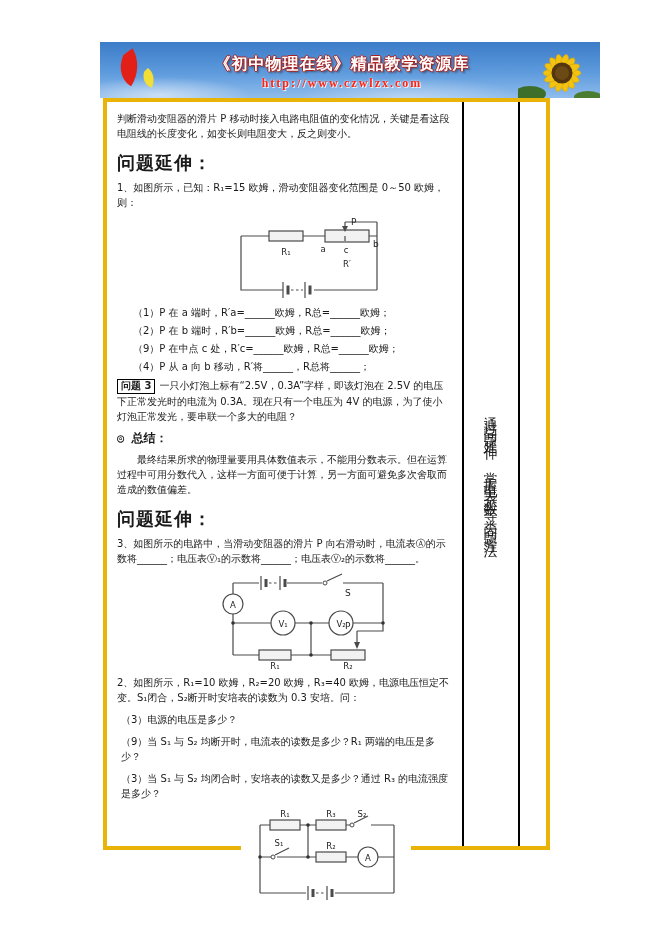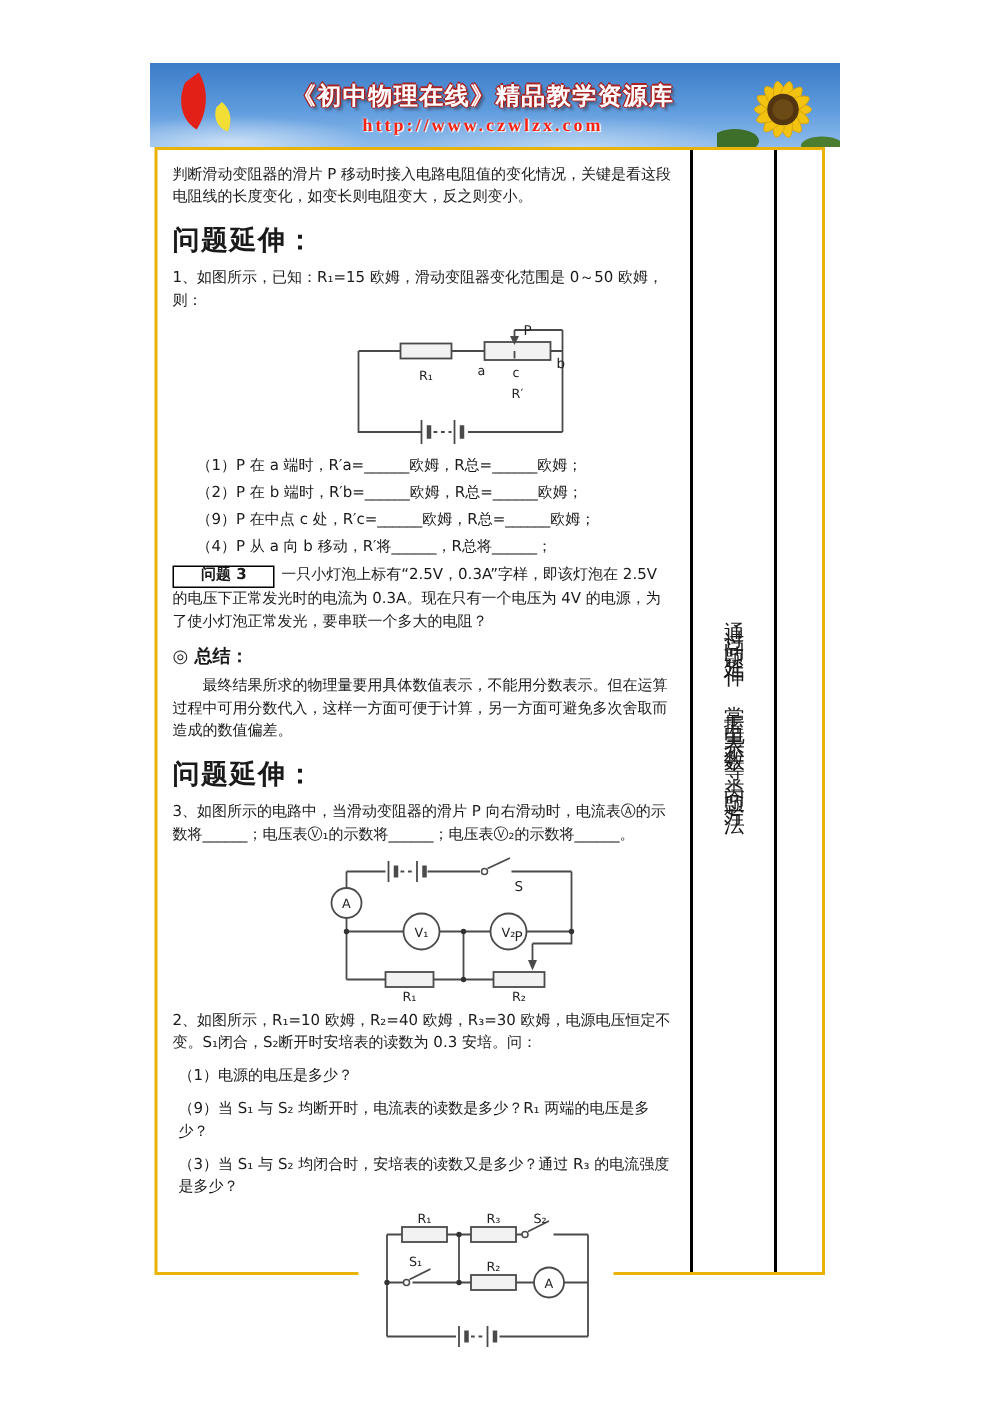--- a/index.html
+++ b/index.html
@@ -10,64 +10,65 @@
     color:#1a1a1a;
   }
   
   .banner{
     position:absolute;left:100px;top:42px;width:460px;height:56px;
     overflow:hidden;
     background-image:
       radial-gradient(ellipse 130px 26px at 12% 95%, rgba(255,255,255,.55), transparent 70%),
       radial-gradient(ellipse 160px 30px at 62% 100%, rgba(255,255,255,.40), transparent 70%),
       linear-gradient(180deg,#3c7cc8 0%,#5e9bdd 55%,#8fbcec 100%);
+    padding-left: 40px;
   }
   .banner-text{
     position:absolute;left:60px;right:76px;top:4px;bottom:0;
     display:flex;flex-direction:column;align-items:center;justify-content:center;
   }
   .banner-title{
     font-size:16px;font-weight:bold;color:#fff;letter-spacing:1px;white-space:nowrap;
     text-shadow:1px 0 #a22,-1px 0 #a22,0 1px #a22,0 -1px #a22,2px 2px 2px rgba(40,20,20,.5);
   }
   .banner-url{
     margin-top:1px;font-family:Liberation Serif, serif;
     font-size:12px;font-weight:bold;color:#ff2212;letter-spacing:2px;white-space:nowrap;
     text-shadow:0 0 2px #fff,1px 1px 0 rgba(255,255,255,.8);
   }
   .logo{position:absolute;left:16px;top:4px;width:52px;height:48px;}
   .sunflower{position:absolute;right:0;top:2px;width:82px;height:54px;}
   
   .doc-table{
     position:absolute;left:103px;top:98px;width:447px;height:752px;
-    border:2px solid #eab308;box-sizing:border-box;
+    border:4px solid #eab308;box-sizing:border-box;
     display:flex;align-items:stretch;
   }
   .cell-main{
     width:357px;box-sizing:border-box;border-right:2px solid #000;
     padding:5px 12px 0 10px;font-size:10px;line-height:1.5;
   }
   .cell-note{width:56px;box-sizing:border-box;border-right:2px solid #000;position:relative;}
   .cell-spare{flex:1;}
   .vtext{
     position:absolute;top:303px;left:50%;transform:translateX(-50%);
     writing-mode:vertical-lr;text-orientation:upright;
     font-size:14px;letter-spacing:6px;line-height:1;white-space:nowrap;
   }
   
   .p{margin:4px 0;}
   .h{margin:8px 0 3px;font-weight:bold;font-size:18px;letter-spacing:1px;}
   .item{margin:3px 0 3px 16px;}
   .q3item{margin:7px 0 7px 4px;}
   .pbox{
     display:inline-block;border:1px solid #000;font-weight:bold;
-    padding:0 18px;margin-right:4px;line-height:1.25;
+    padding:0 3px;margin-right:4px;line-height:1.25;
   }
   .indent{text-indent:2em;}
-  .sumh{margin:6px 0 1px;font-weight:bold;font-size:12px;}
+  .sumh{margin:6px 0 1px;font-weight:bold;font-size:12px;font-family:Liberation Mono, monospace;}
   
   .fig{width:fit-content;}
   .fig1{margin:3px 0 1px 110px;}
   .fig2{margin:5px 0 3px 102px;}
   .fig3{margin:2px 0 0 124px;background:#fff;position:relative;z-index:2;padding:1px 5px;}
   svg{display:block;}
   .wire{stroke:#4a4a4a;stroke-width:1.2;fill:none;}
   .thick{stroke:#4a4a4a;stroke-width:3;fill:none;}
   .dash{stroke:#4a4a4a;stroke-width:1.2;fill:none;stroke-dasharray:2.5 2.5;}
   .box{fill:#f2f2f2;stroke:#4a4a4a;stroke-width:1.2;}
@@ -180,23 +181,23 @@
         <text class="lbl" x="126" y="58">P</text>
         <circle class="dot" cx="14" cy="52" r="1.8"></circle>
         <circle class="dot" cx="92" cy="52" r="1.8"></circle>
         <circle class="dot" cx="164" cy="52" r="1.8"></circle>
         <circle class="dot" cx="92" cy="84" r="1.8"></circle>
         <text class="lbl-m" x="56" y="98">R₁</text>
         <text class="lbl-m" x="129" y="98">R₂</text>
       </svg>
     </div>
 
-    <p class="p">2、如图所示，R₁=10 欧姆，R₂=40 欧姆，R₃=30 欧姆，电源电压恒定不变。S₁闭合，S₂断开时安培表的读数为 0.3 安培。问：</p>
-
-    <div class="q3item">（1）电源的电压是多少？</div>
+    <p class="p">2、如图所示，R₁=10 欧姆，R₂=20 欧姆，R₃=40 欧姆，电源电压恒定不变。S₁闭合，S₂断开时安培表的读数为 0.3 安培。问：</p>
+
+    <div class="q3item">（3）电源的电压是多少？</div>
     <div class="q3item">（9）当 S₁ 与 S₂ 均断开时，电流表的读数是多少？R₁ 两端的电压是多少？</div>
     <div class="q3item">（3）当 S₁ 与 S₂ 均闭合时，安培表的读数又是多少？通过 R₃ 的电流强度是多少？</div>
 
     <div class="fig fig3">
       <svg width="160" height="95" viewBox="0 0 160 95">
         <path class="wire" d="M14 16 H24 M54 16 H70 M100 16 H104 M125 16 H148 M14 16 V84 M148 16 V84 M62 16 V48 M14 48 H25 M31 48 H70 M100 48 H112 M132 48 H148 M14 84 H60 M89 84 H148"></path>
         <rect class="box" x="24" y="11" width="30" height="10"></rect>
         <rect class="box" x="70" y="11" width="30" height="10"></rect>
         <circle class="term" cx="106" cy="16" r="2"></circle>
         <line class="wire" x1="108" y1="14" x2="122" y2="7"></line>

